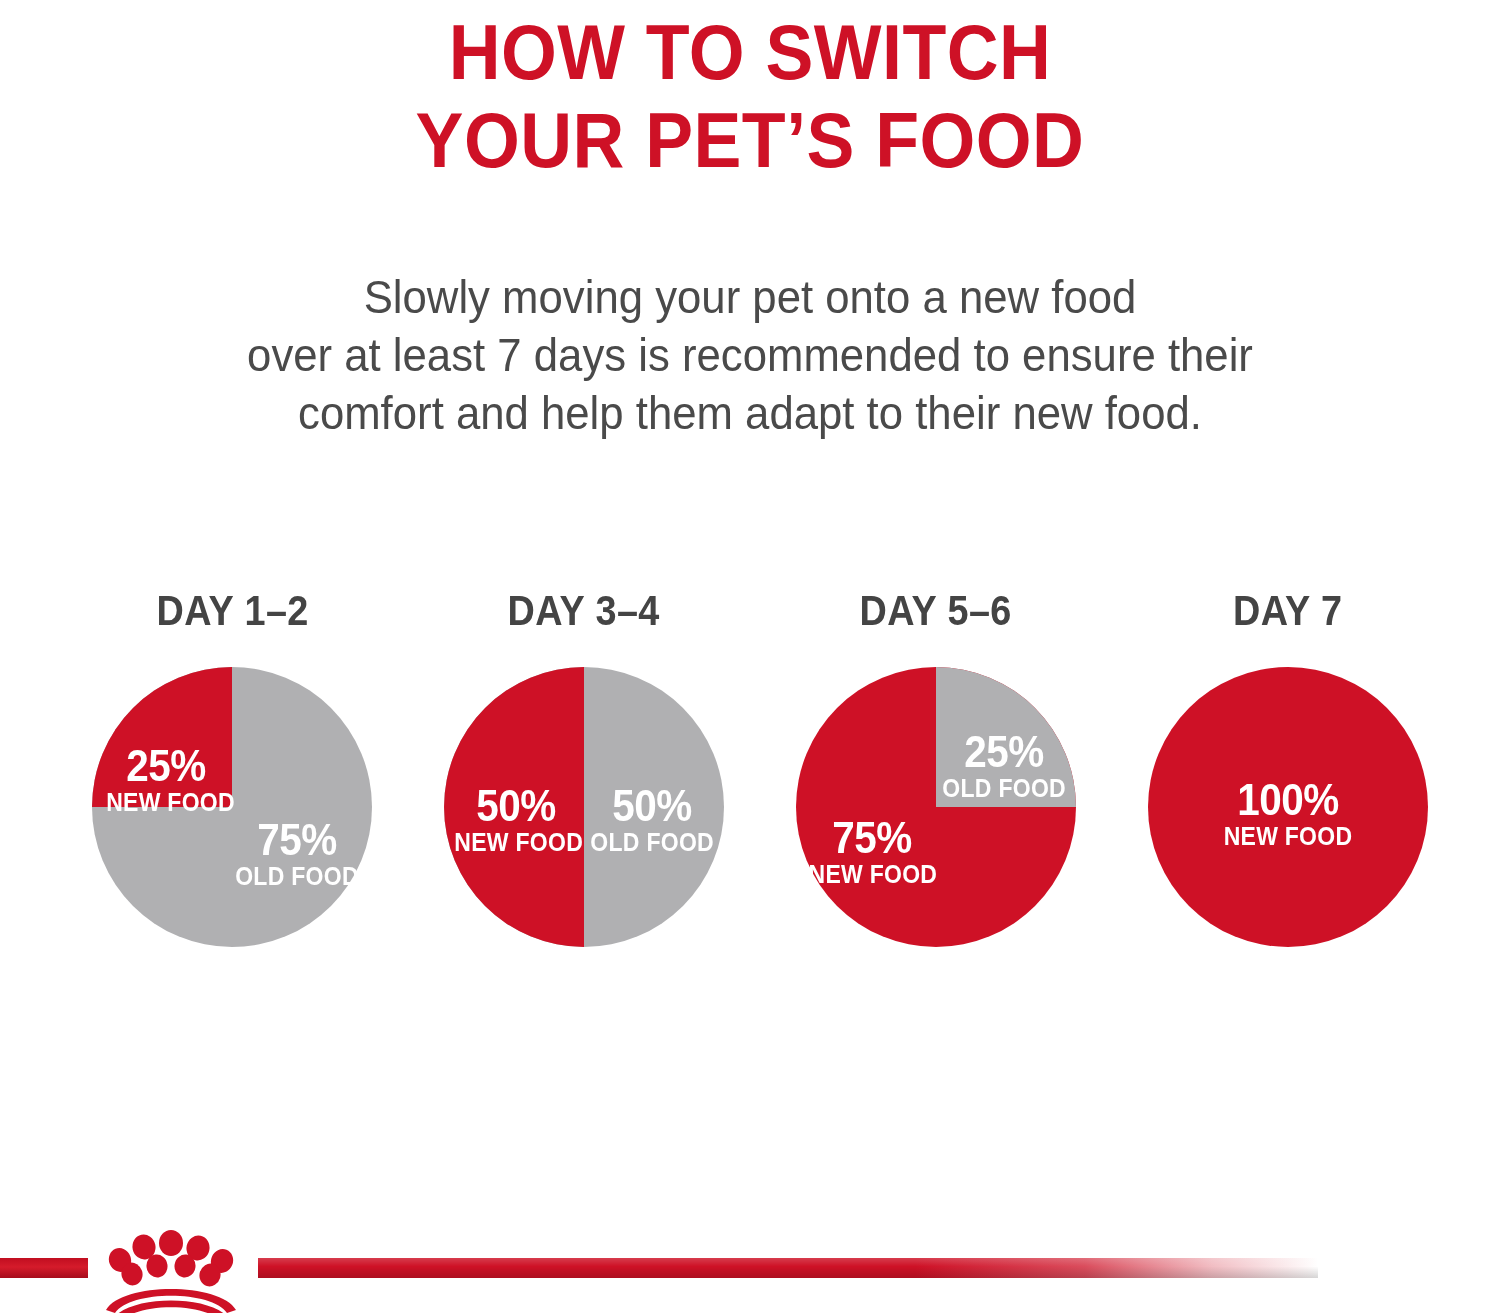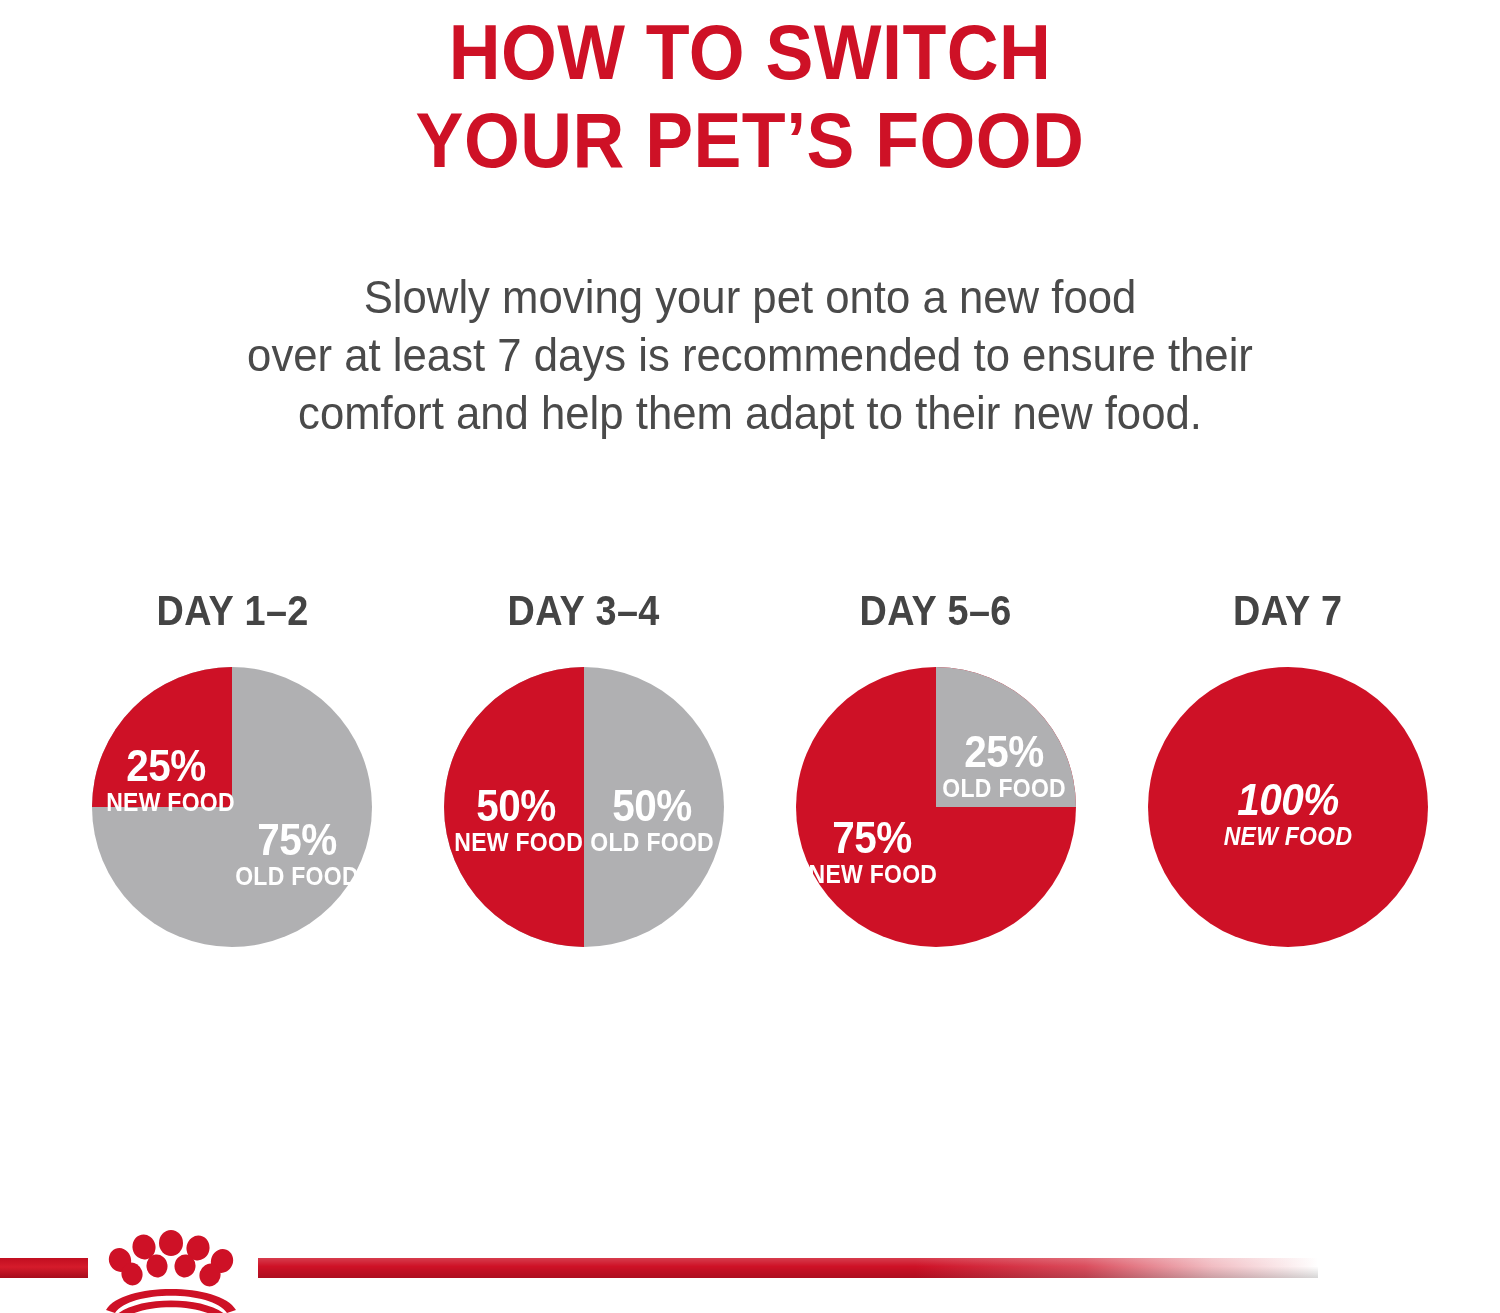--- a/index.html
+++ b/index.html
@@ -118,21 +118,21 @@
   
   .lbl-c1-new { left: 10px;  top: 78px;  width: 130px; }
   .lbl-c1-old { left: 136px; top: 152px; width: 140px; }
 
   .lbl-c2-new { left: 6px;   top: 118px; width: 134px; }
   .lbl-c2-old { left: 142px; top: 118px; width: 134px; }
 
   .lbl-c3-old { left: 142px; top: 64px;  width: 134px; }
   .lbl-c3-new { left: 8px;   top: 150px; width: 138px; }
 
-  .lbl-c4-new { left: 71px;  top: 112px; width: 140px; font-style: italic; }
+  .lbl-c4-new { left: 71px;  top: 112px; width: 140px; }
 
   
   .footer {
     position: absolute;
     left: 0;
     bottom: 0;
     width: 1500px;
     height: 83px;
   }
   .rule-left {

